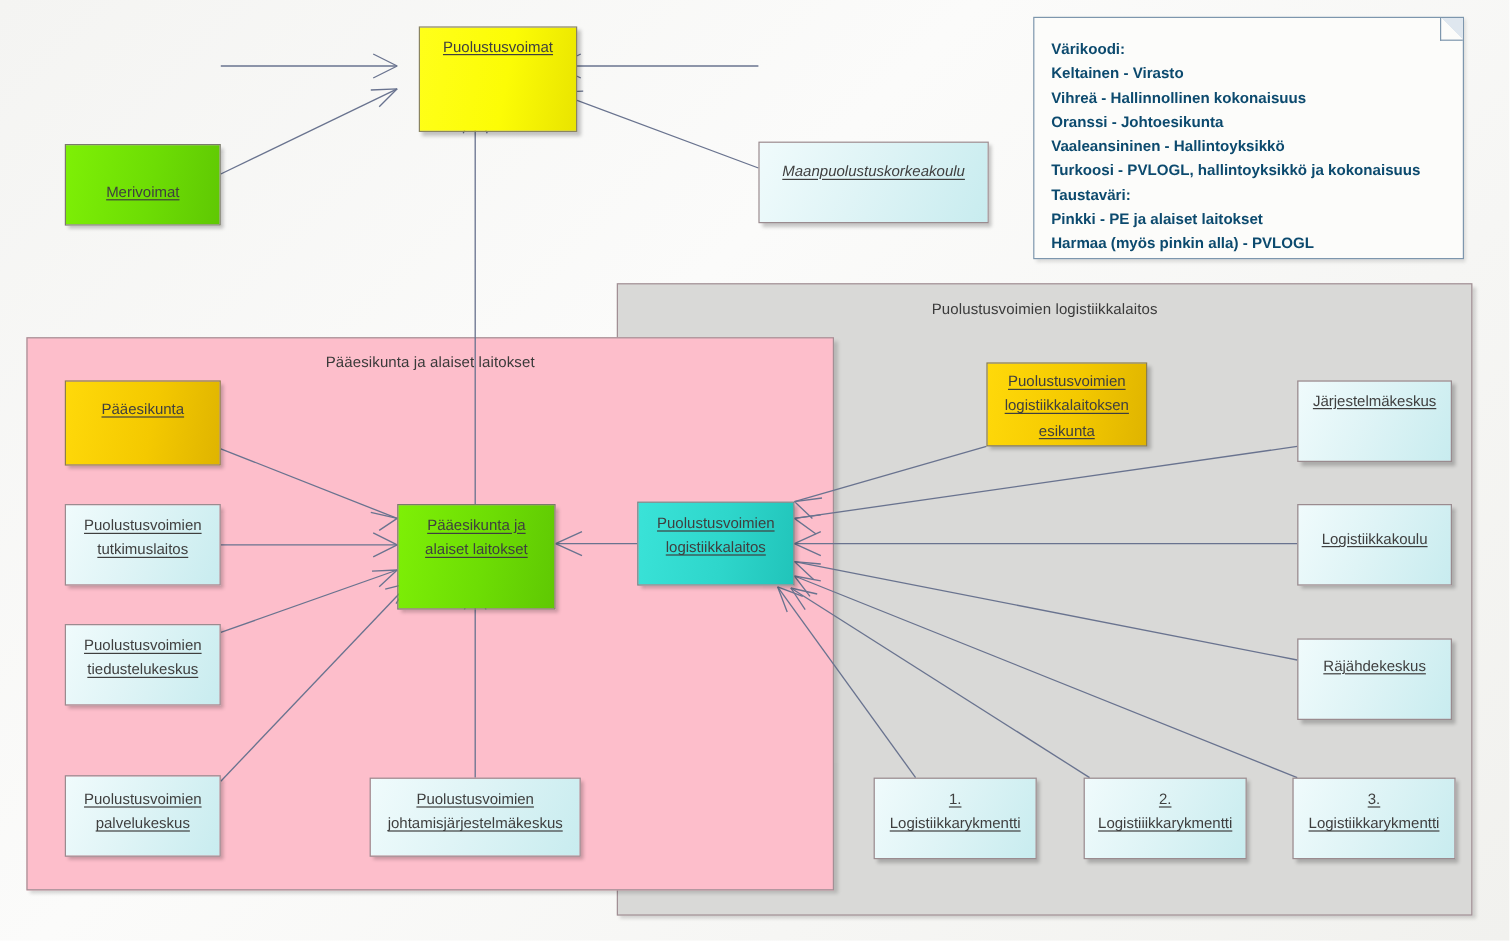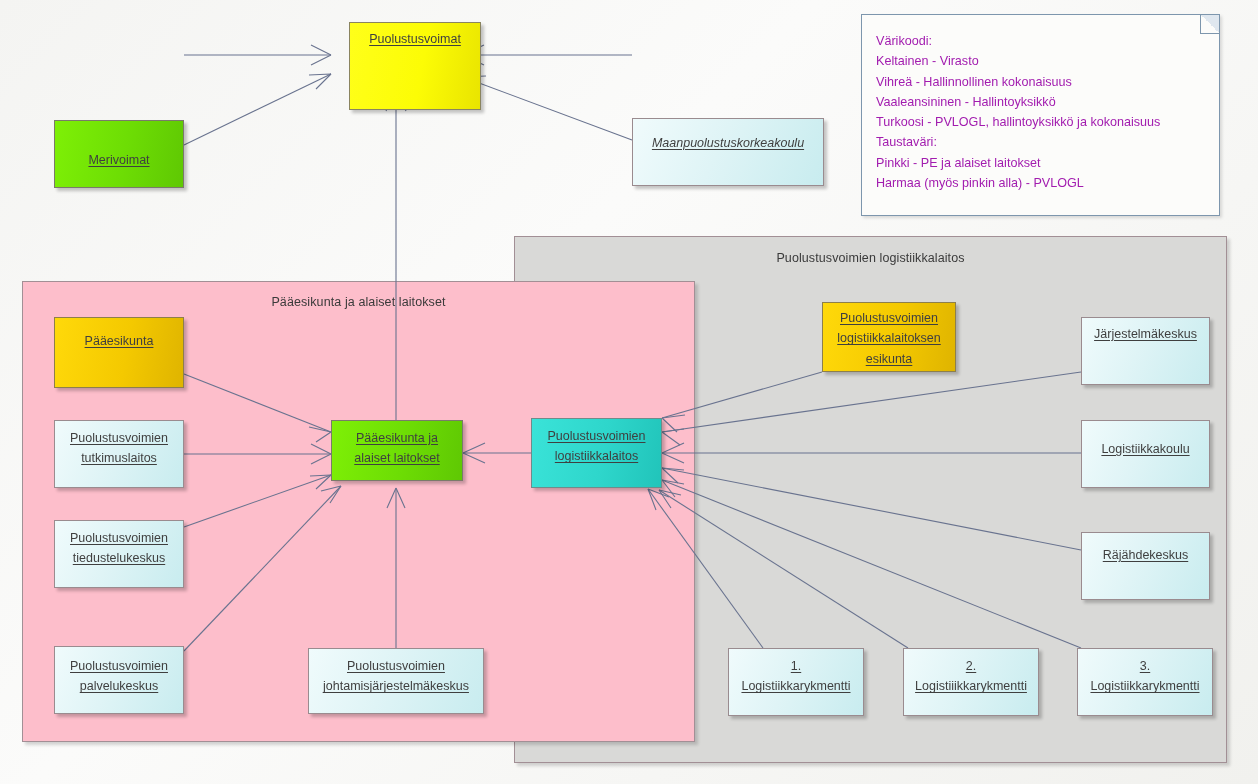--- a/index.html
+++ b/index.html
@@ -102,22 +102,23 @@
   }
   #legend-lines {
     position: absolute;
     left: 14px;
     top: 16px;
     right: 8px;
   }
   #legend-lines div {
     font-size: 12.6px;
     line-height: 1.61;
-    color: #a21caf;
+    color: #0c4a6e;
     white-space: pre;
+    font-weight: bold;
   }
 
   svg#wires {
     position: absolute;
     left: 0;
     top: 0;
     width: 1258px;
     height: 784px;
     pointer-events: none;
   }
@@ -201,20 +202,21 @@
     <line x1="763" y1="648" x2="648" y2="489"></line>
     <path class="head" d="M648,489 L669,497 M648,489 L656,510"></path>
   </svg>
 
   <div id="legend-note" style="left:861px; top:14px; width:359px; height:202px;">
     <div class="fold"></div>
     <div id="legend-lines">
       <div>Värikoodi:</div>
       <div>Keltainen - Virasto</div>
       <div>Vihreä - Hallinnollinen kokonaisuus</div>
+      <div>Oranssi - Johtoesikunta</div>
       <div>Vaaleansininen - Hallintoyksikkö</div>
       <div>Turkoosi - PVLOGL, hallintoyksikkö ja kokonaisuus</div>
       <div>Taustaväri:</div>
       <div>Pinkki - PE ja alaiset laitokset</div>
       <div>Harmaa (myös pinkin alla) - PVLOGL</div>
     </div>
   </div>
 
 
   <div class="node n-green" style="left:54px; top:120px; width:130px; height:68px;align-items:center;">
@@ -247,21 +249,21 @@
   <div class="node n-lightblue" style="left:54px; top:646px; width:130px; height:68px;">
     <span class="node-label" style="margin-top:9px;">Puolustusvoimien
 palvelukeskus</span>
   </div>
 
   <div class="node n-lightblue" style="left:308px; top:648px; width:176px; height:66px;">
     <span class="node-label" style="margin-top:7px;">Puolustusvoimien
 johtamisjärjestelmäkeskus</span>
   </div>
 
-  <div class="node n-green" style="left:331px; top:420px; width:132px; height:61px;">
+  <div class="node n-green" style="left:331px; top:420px; width:132px; height:88px;">
     <span class="node-label" style="margin-top:7px;">Pääesikunta ja
 alaiset laitokset</span>
   </div>
 
   <div class="node n-cyan" style="left:531px; top:418px; width:131px; height:70px;">
     <span class="node-label" style="margin-top:7px;">Puolustusvoimien
 logistiikkalaitos</span>
   </div>
 
   <div class="node n-gold" style="left:822px; top:302px; width:134px; height:70px;">

